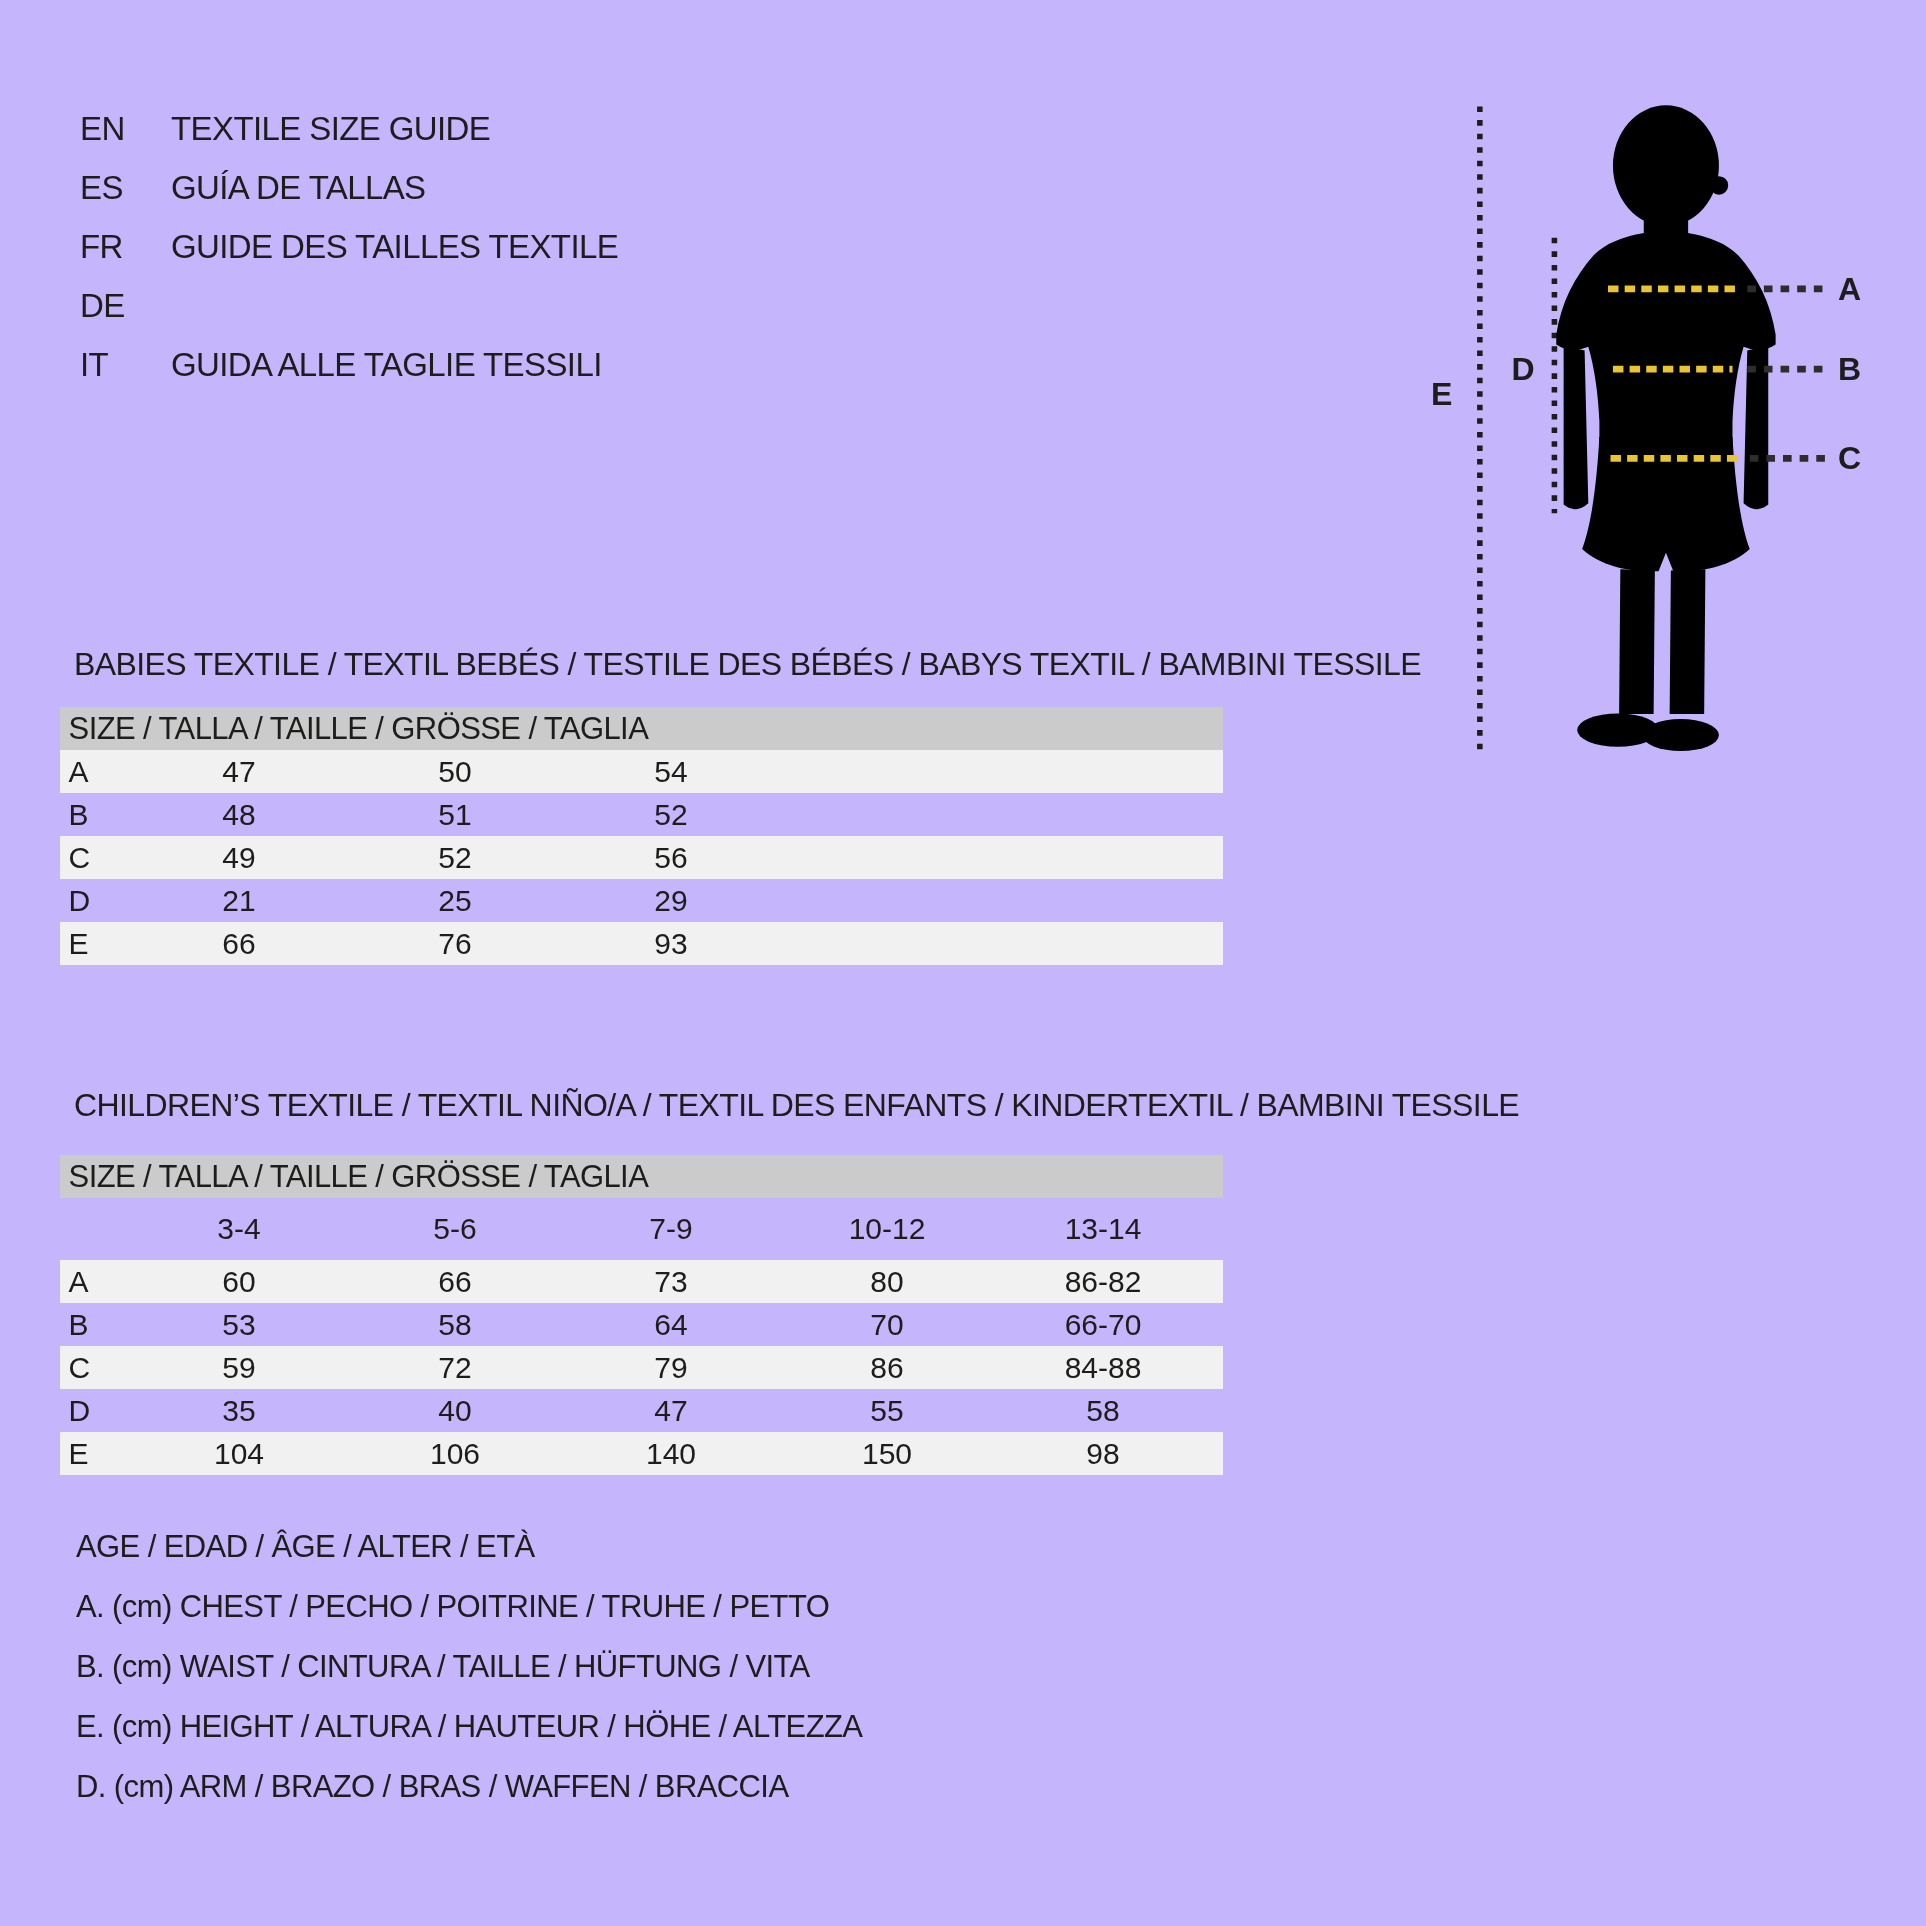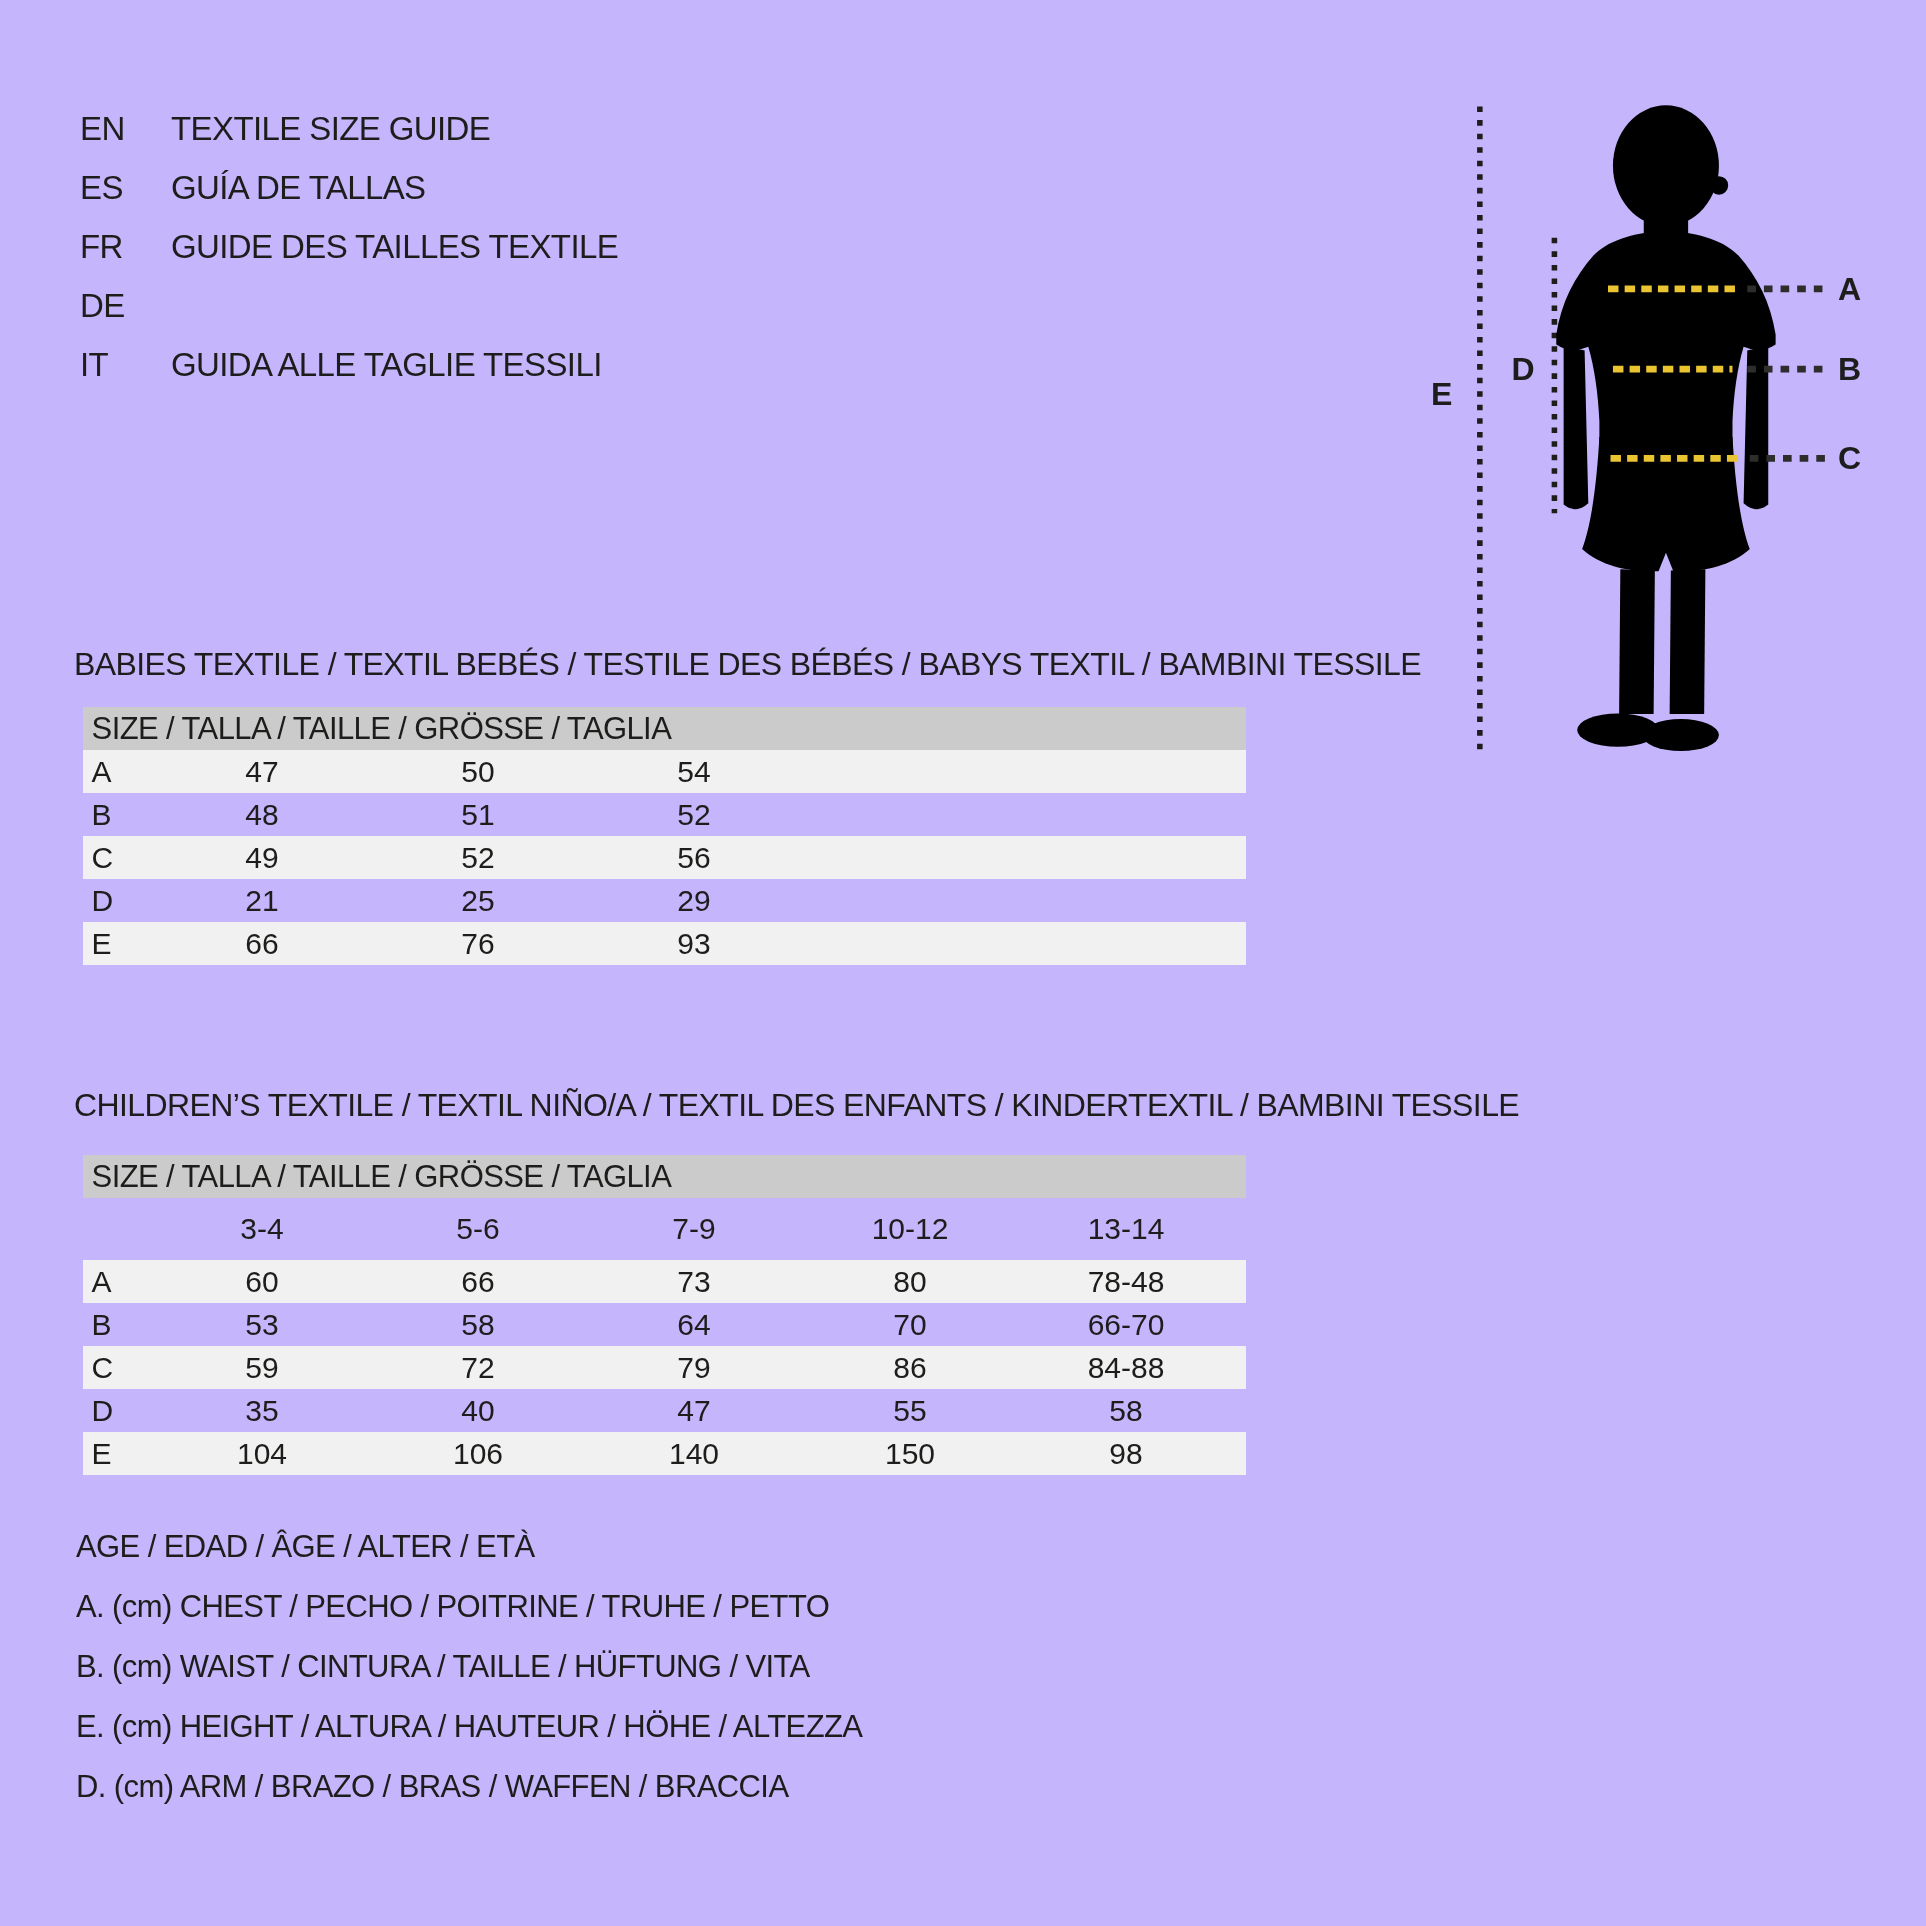--- a/index.html
+++ b/index.html
@@ -58,21 +58,21 @@
     font-size: 32px;
     letter-spacing: -0.6px;
     white-space: nowrap;
   }
   .babies-title { top: 646px; }
   .children-title { top: 1087px; }
 
   
   .size-table {
     position: absolute;
-    left: 83px;
+    left: 60px;
     width: 1163px;
   }
   .babies-table { top: 707px; }
   .children-table { top: 1155px; }
 
   .size-head {
     height: 43px;
     background: #cbcbcb;
     display: flex;
     align-items: center;
@@ -253,21 +253,21 @@
       <span class="cell">7-9</span>
       <span class="cell">10-12</span>
       <span class="cell">13-14</span>
     </div>
     <div class="trow alt">
       <span class="rlabel">A</span>
       <span class="cell">60</span>
       <span class="cell">66</span>
       <span class="cell">73</span>
       <span class="cell">80</span>
-      <span class="cell">78-48</span>
+      <span class="cell">86-82</span>
     </div>
     <div class="trow">
       <span class="rlabel">B</span>
       <span class="cell">53</span>
       <span class="cell">58</span>
       <span class="cell">64</span>
       <span class="cell">70</span>
       <span class="cell">66-70</span>
     </div>
     <div class="trow alt">

